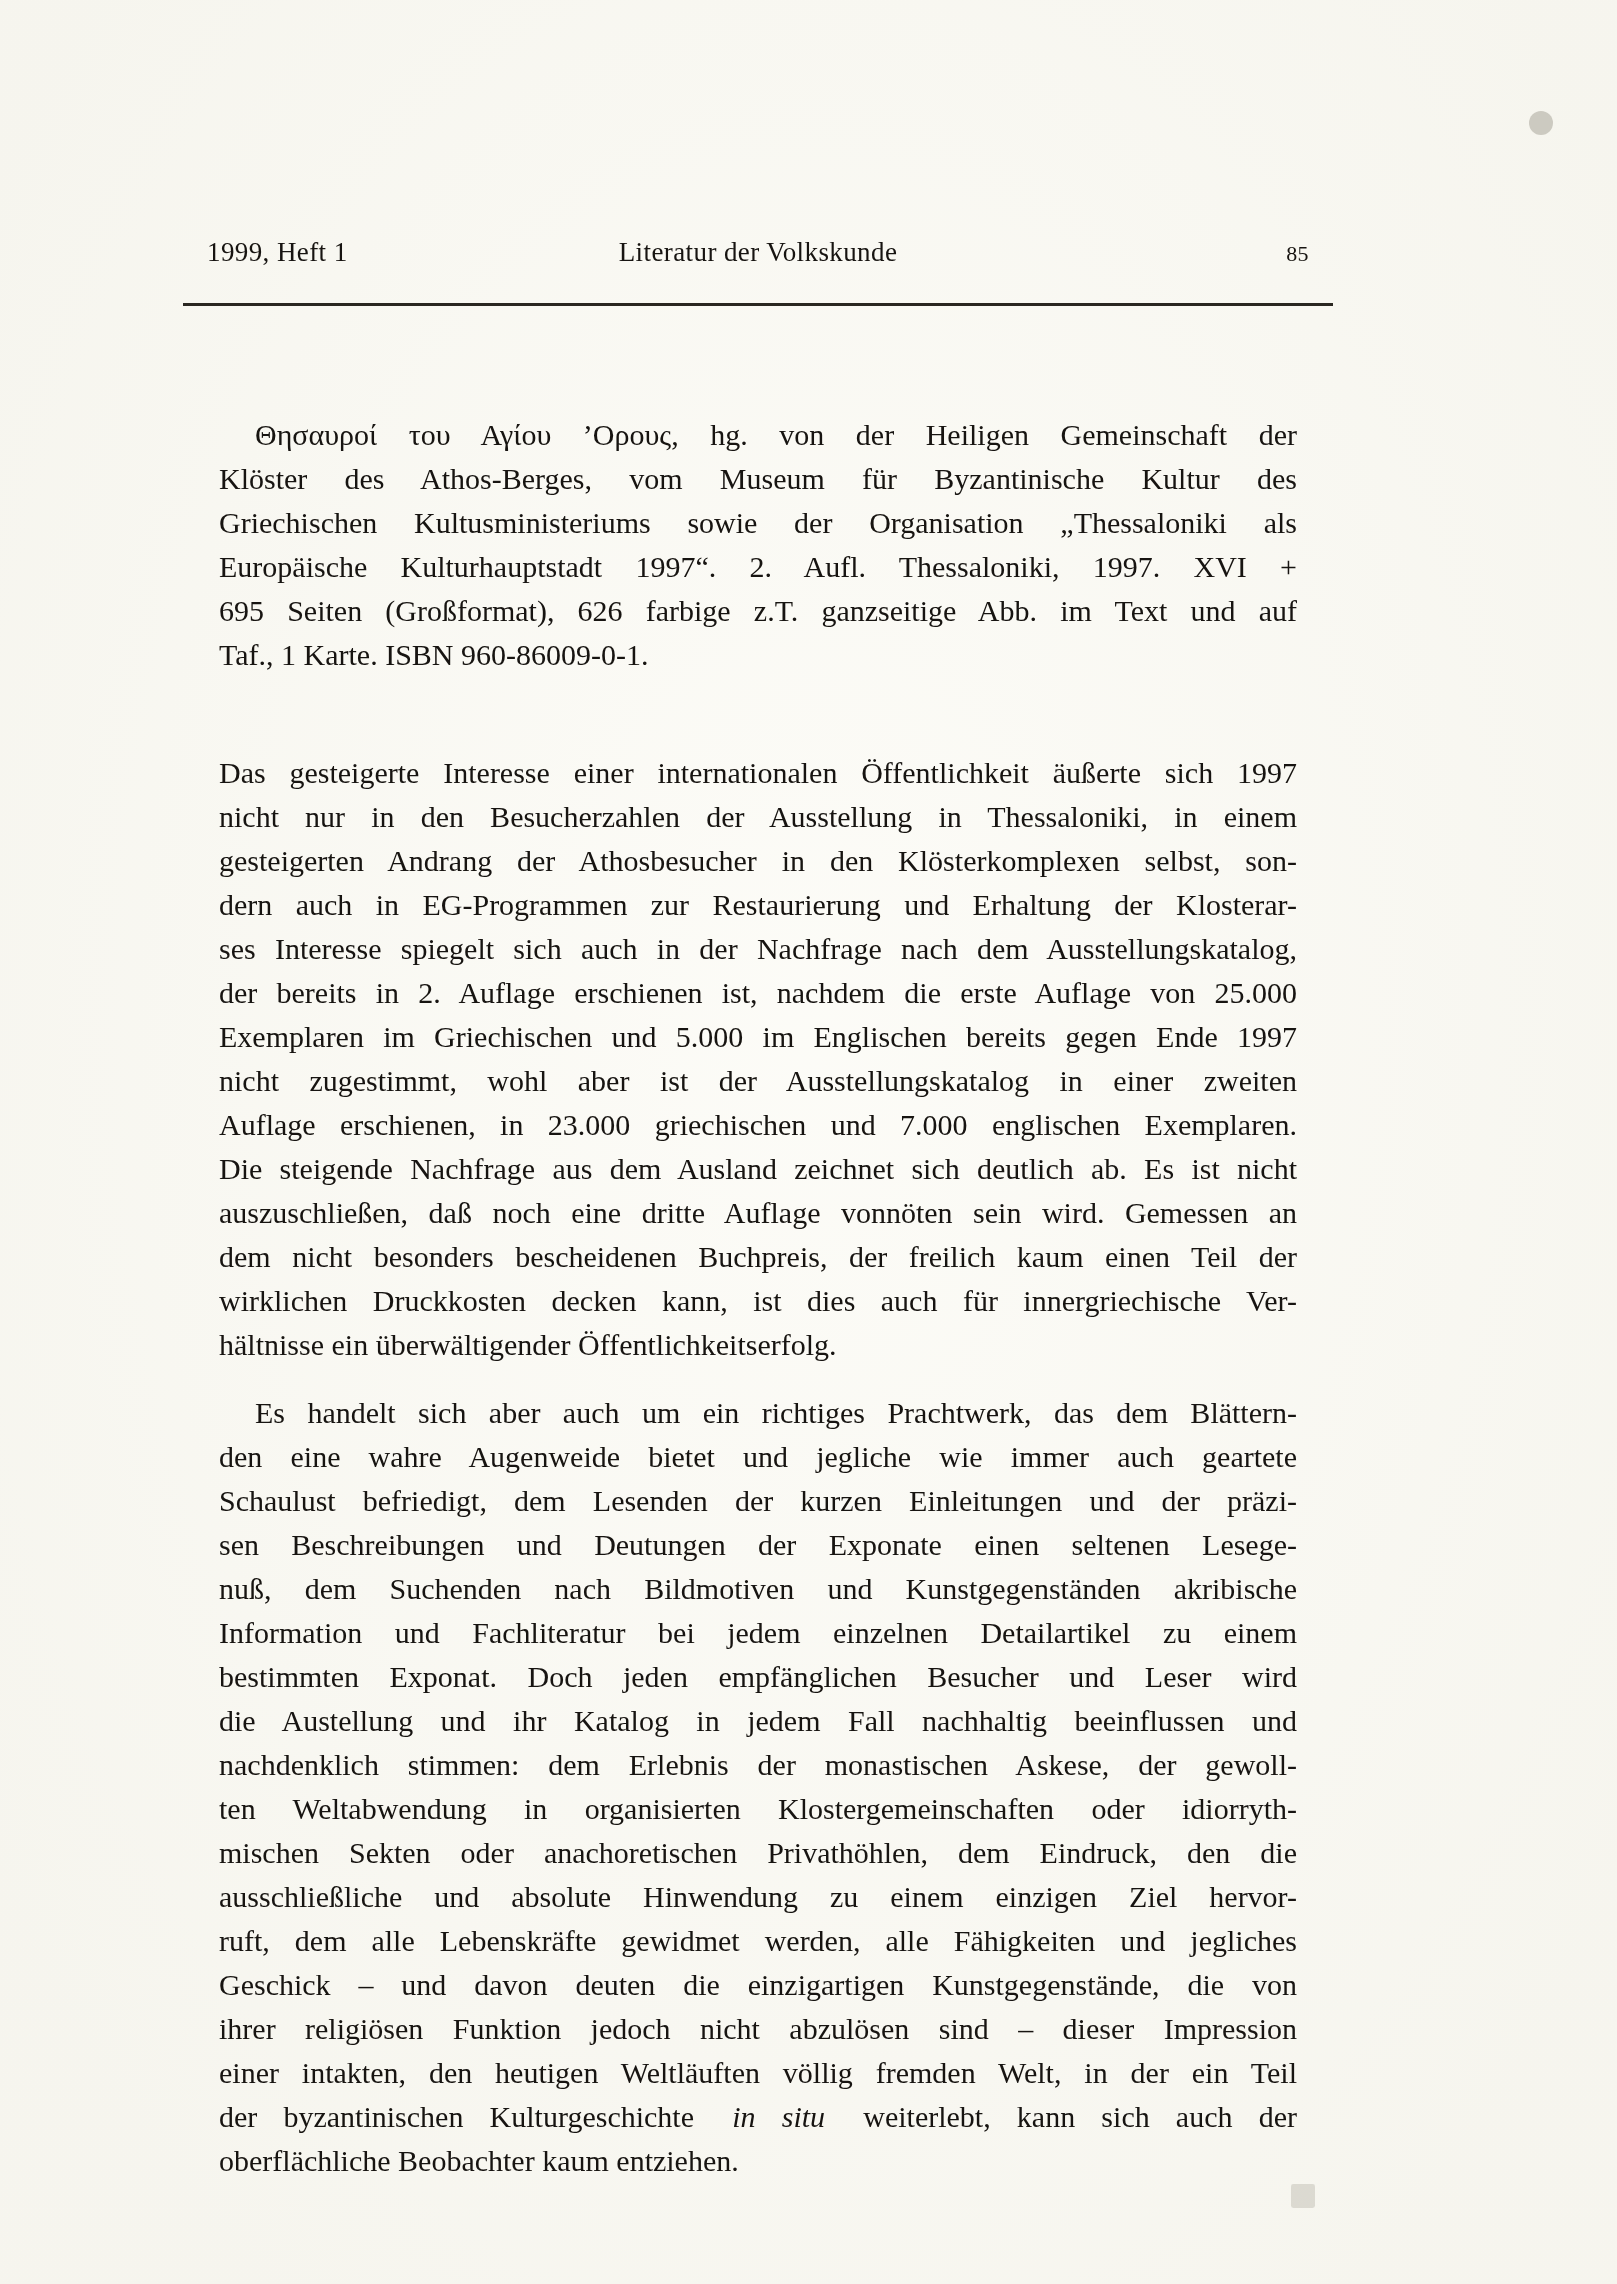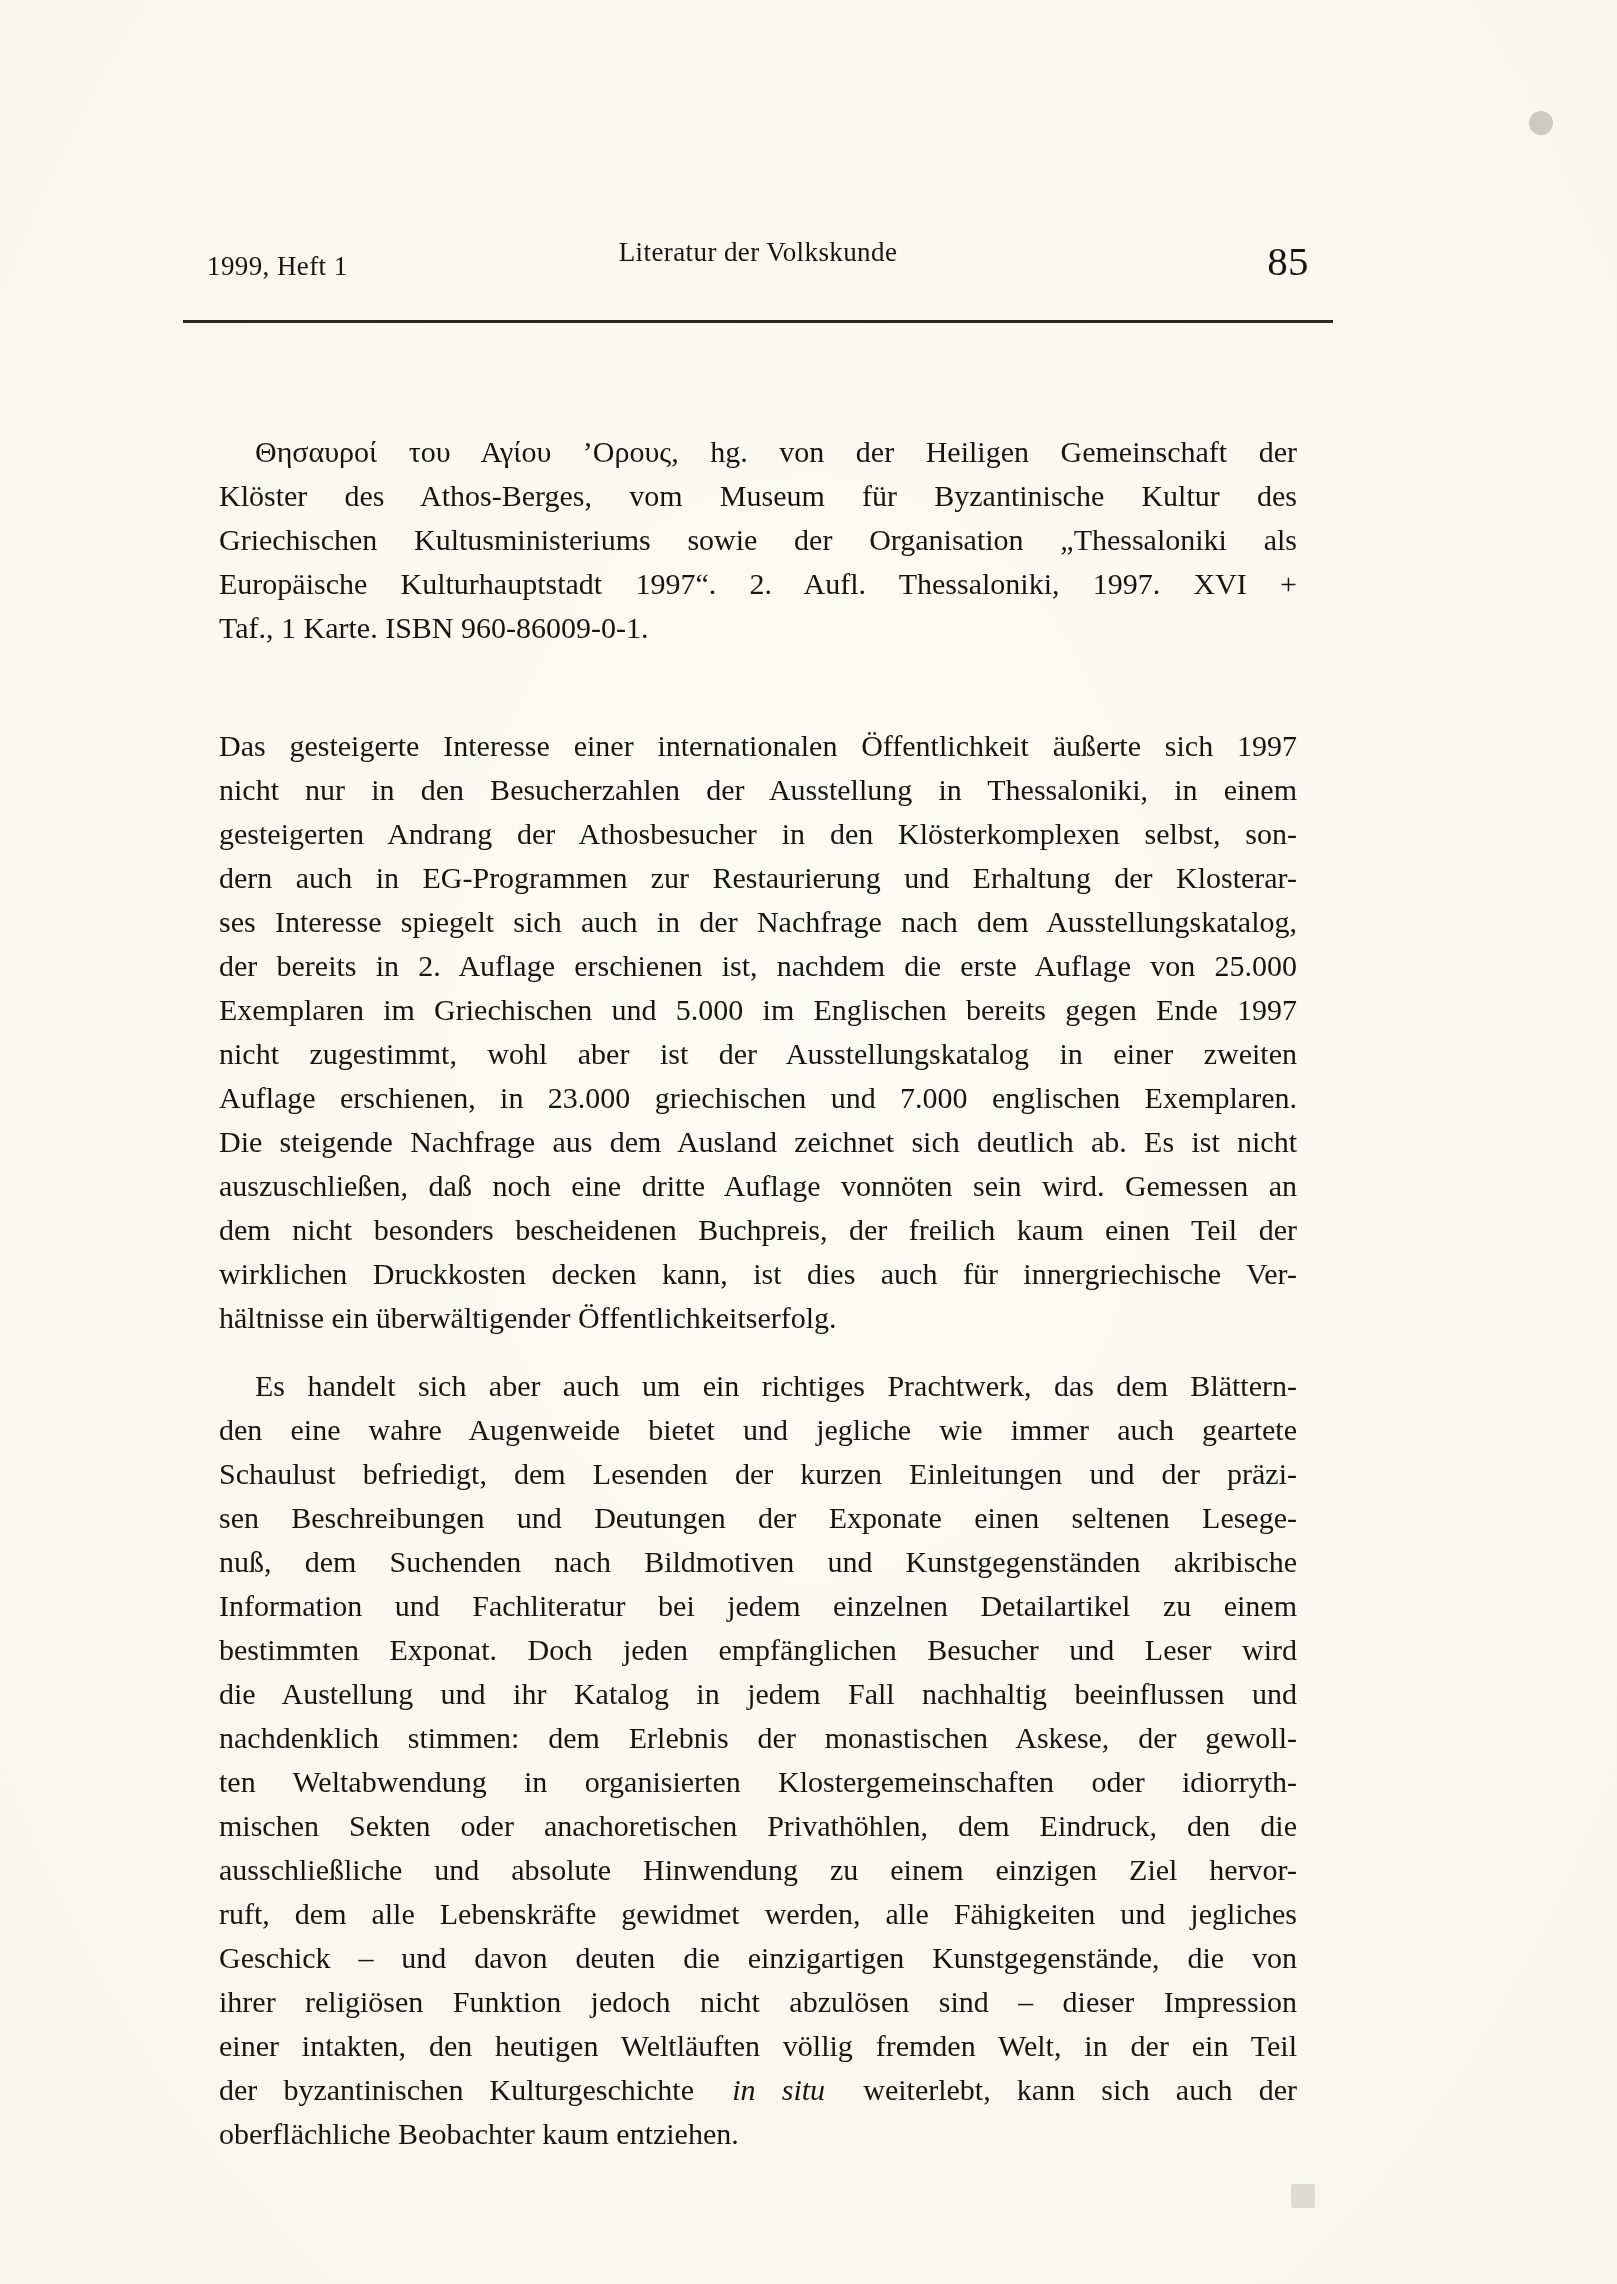--- a/index.html
+++ b/index.html
@@ -40,21 +40,21 @@
     font-size: 27.5px;
     letter-spacing: 0.4px;
   }
   .h-left { font-size: 27px; }
   .h-center {
     position: absolute;
     left: 50%;
     transform: translateX(-50%);
     font-size: 27px;
   }
-  .h-right { font-size: 41px; text-align: right; }
+  .h-right { font-size: 22px; text-align: right; }
   .rule {
     margin-top: 11.3px;
     border-top: 3.2px solid var(--rule);
     height: 0;
   }
   .body {
     margin-top: 47px;
     font-size: 30px;
   }
   .paragraph { }
@@ -105,20 +105,21 @@
       <span class="h-center">Literatur der Volkskunde</span>
       <span class="h-right">85</span>
     </div>
     <div class="rule"></div>
     <div class="body" id="article-body">
         <div class="paragraph">
           <div class="line indent">Θησαυροί του Αγίου ’Ορους, hg. von der Heiligen Gemeinschaft der</div>
           <div class="line">Klöster des Athos-Berges, vom Museum für Byzantinische Kultur des</div>
           <div class="line">Griechischen Kultusministeriums sowie der Organisation „Thessaloniki als</div>
           <div class="line">Europäische Kulturhauptstadt 1997“. 2. Aufl. Thessaloniki, 1997. XVI +</div>
+          <div class="line">695 Seiten (Großformat), 626 farbige z.T. ganzseitige Abb. im Text und auf</div>
           <div class="line last">Taf., 1 Karte. ISBN 960-86009-0-1.</div>
         </div>
         <div class="paragraph gap">
           <div class="line">Das gesteigerte Interesse einer internationalen Öffentlichkeit äußerte sich 1997</div>
           <div class="line">nicht nur in den Besucherzahlen der Ausstellung in Thessaloniki, in einem</div>
           <div class="line">gesteigerten Andrang der Athosbesucher in den Klösterkomplexen selbst, son-</div>
           <div class="line">dern auch in EG-Programmen zur Restaurierung und Erhaltung der Klosterar-</div>
           <div class="line">ses Interesse spiegelt sich auch in der Nachfrage nach dem Ausstellungskatalog,</div>
           <div class="line">der bereits in 2. Auflage erschienen ist, nachdem die erste Auflage von 25.000</div>
           <div class="line">Exemplaren im Griechischen und 5.000 im Englischen bereits gegen Ende 1997</div>

